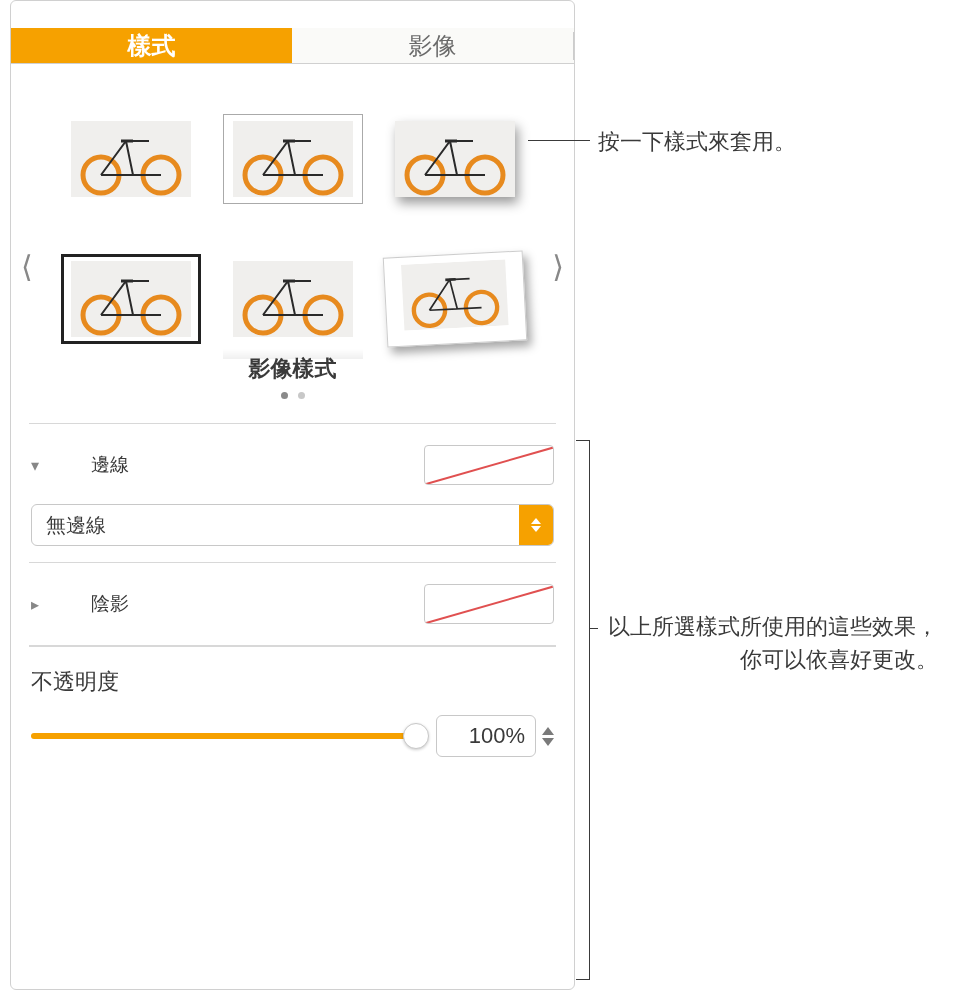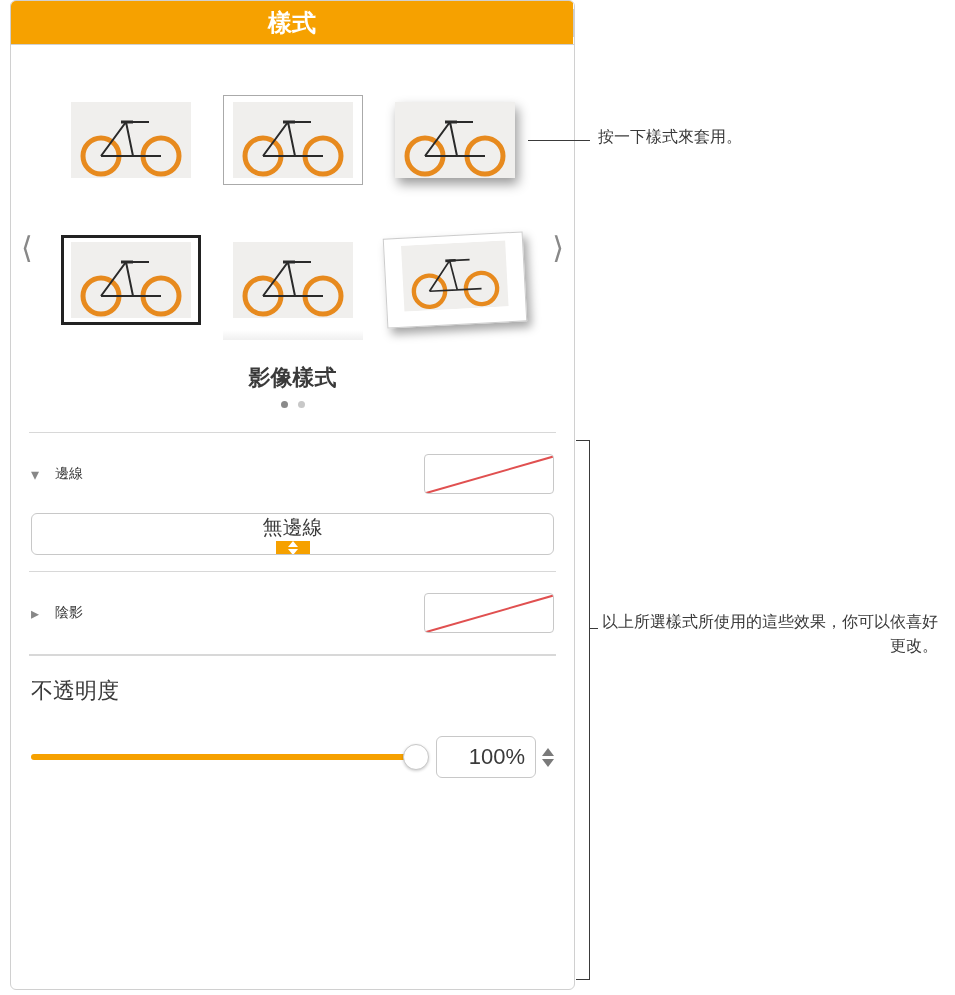--- a/index.html
+++ b/index.html
@@ -17,23 +17,24 @@
       top: 0;
       width: 565px;
       height: 990px;
       background: #ffffff;
       border: 1px solid #d0d0d0;
       border-radius: 6px;
       overflow: hidden;
     }
     .tabs {
       display: flex;
-      height: 44px;
+      height: 36px;
       border-bottom: 1px solid #d0d0d0;
       background: #fafaf8;
+      margin-top: 27px;
     }
     .tab {
       flex: 1;
       display: flex;
       align-items: center;
       justify-content: center;
       font-size: 24px;
       color: #6a6a6a;
       cursor: pointer;
       position: relative;
@@ -97,21 +98,20 @@
       cursor: pointer;
       user-select: none;
     }
     .nav-left { left: 10px; }
     .nav-right { right: 10px; }
     .styles-title {
       text-align: center;
       font-size: 22px;
       font-weight: 600;
       color: #3a3a3a;
-      margin-top: 28px;
     }
     .dots {
       display: flex;
       justify-content: center;
       gap: 10px;
       margin-top: 8px;
       margin-bottom: 14px;
     }
     .dot { width: 7px; height: 7px; border-radius: 50%; background: #c8c8c8; }
     .dot.active { background: #8a8a8a; }
@@ -130,23 +130,24 @@
       align-items: center;
       gap: 8px;
     }
     .disclosure {
       font-size: 16px;
       color: #878787;
       width: 16px;
       display: inline-block;
     }
     .section-label {
-      font-size: 14px;
+      font-size: 19px;
       color: #3a3a3a;
       font-weight: 500;
+      margin-left: 36px;
     }
     .none-swatch {
       width: 130px;
       height: 40px;
       border: 1px solid #c8c8c8;
       border-radius: 4px;
       position: relative;
       background: #fff;
       overflow: hidden;
     }
@@ -160,21 +161,20 @@
     }
     .select {
       margin-top: 14px;
       display: flex;
       align-items: center;
       border: 1px solid #c8c8c8;
       border-radius: 6px;
       height: 42px;
       background: #fff;
       overflow: hidden;
-      flex-direction: column;
     }
     .select-text {
       flex: 1;
       padding: 0 14px;
       font-size: 20px;
       color: #3a3a3a;
     }
     .select-arrows {
       width: 34px;
       height: 100%;
@@ -194,21 +194,21 @@
     .select-arrows .down { border-top: 6px solid #fff; }
     .checkbox {
       width: 26px;
       height: 26px;
       border: 1px solid #b8b8b8;
       border-radius: 5px;
       background: #fff;
       display: inline-block;
     }
     .opacity-section { padding: 20px 20px 24px 20px; }
-    .opacity-title { font-size: 22px; color: #3a3a3a; font-weight: 500; margin-bottom: 30px; }
+    .opacity-title { font-size: 22px; color: #3a3a3a; font-weight: 500; margin-bottom: 18px; }
     .opacity-row { display: flex; align-items: center; gap: 20px; }
     .slider-wrap { flex: 1; position: relative; height: 30px; display: flex; align-items: center; }
     .slider-track {
       height: 6px;
       width: 100%;
       background: #f6a100;
       border-radius: 3px;
     }
     .slider-thumb {
       position: absolute;
@@ -246,21 +246,21 @@
       border-left: 6px solid transparent;
       border-right: 6px solid transparent;
       cursor: pointer;
     }
     .stepper .s-up { border-bottom: 8px solid #7a7a7a; }
     .stepper .s-down { border-top: 8px solid #7a7a7a; }
 
     .callout {
       position: absolute;
       color: #3a3a3a;
-      font-size: 16px;
+      font-size: 22px;
       line-height: 1.5;
     }
     .callout-1 { left: 598px; top: 125px; }
     .callout-2 { left: 598px; top: 610px; width: 340px; text-align: right; }
     .callout-line {
       position: absolute;
       background: #3a3a3a;
       height: 1px;
     }
     .cl-1 { left: 528px; top: 140px; width: 62px; }
@@ -285,20 +285,23 @@
   </style>
 </head>
 <body>
 
 <div class="panel">
 
   <div class="tabs">
     <div class="tab active">
       <span>樣式</span>
     </div>
+    <div class="tab">
+      <span>影像</span>
+    </div>
     <div class="tab-sep"></div>
   </div>
 
   <div class="styles-area">
     <div class="nav-arrow nav-left">⟨</div>
     <div class="nav-arrow nav-right">⟩</div>
 
     <div class="styles-grid">
       <div class="style-thumb">
         <svg class="bike-svg" viewBox="0 0 120 76">

